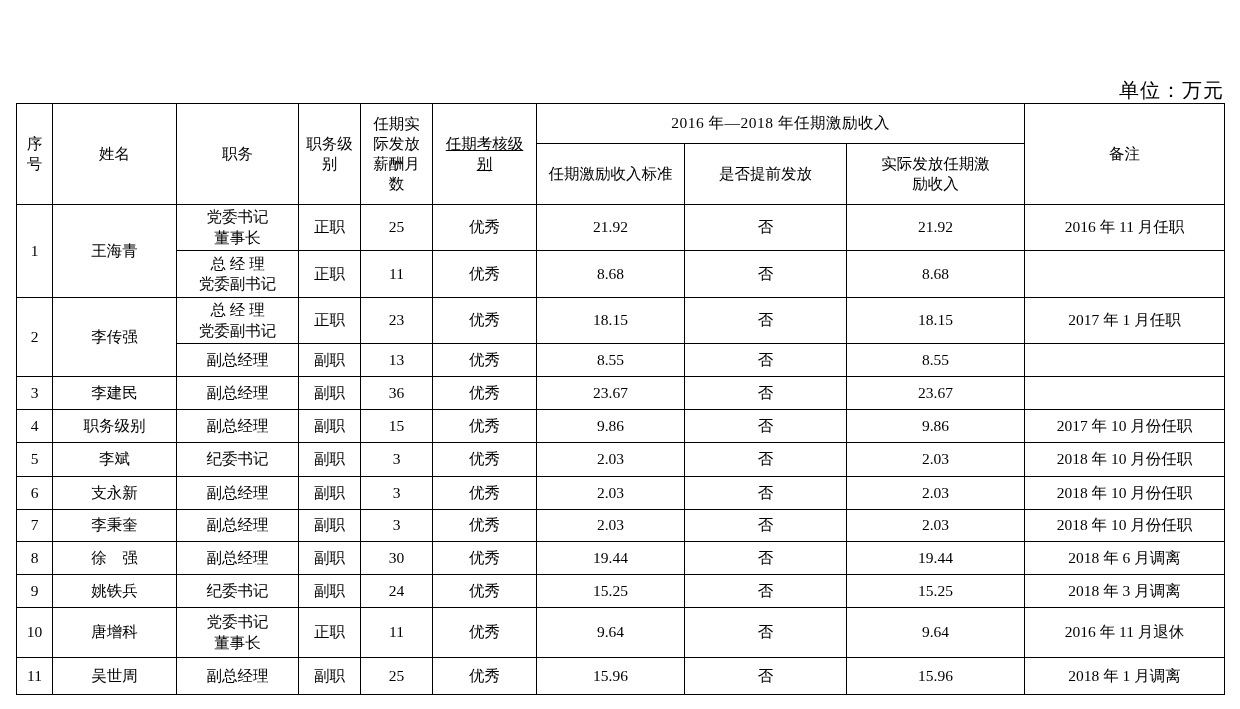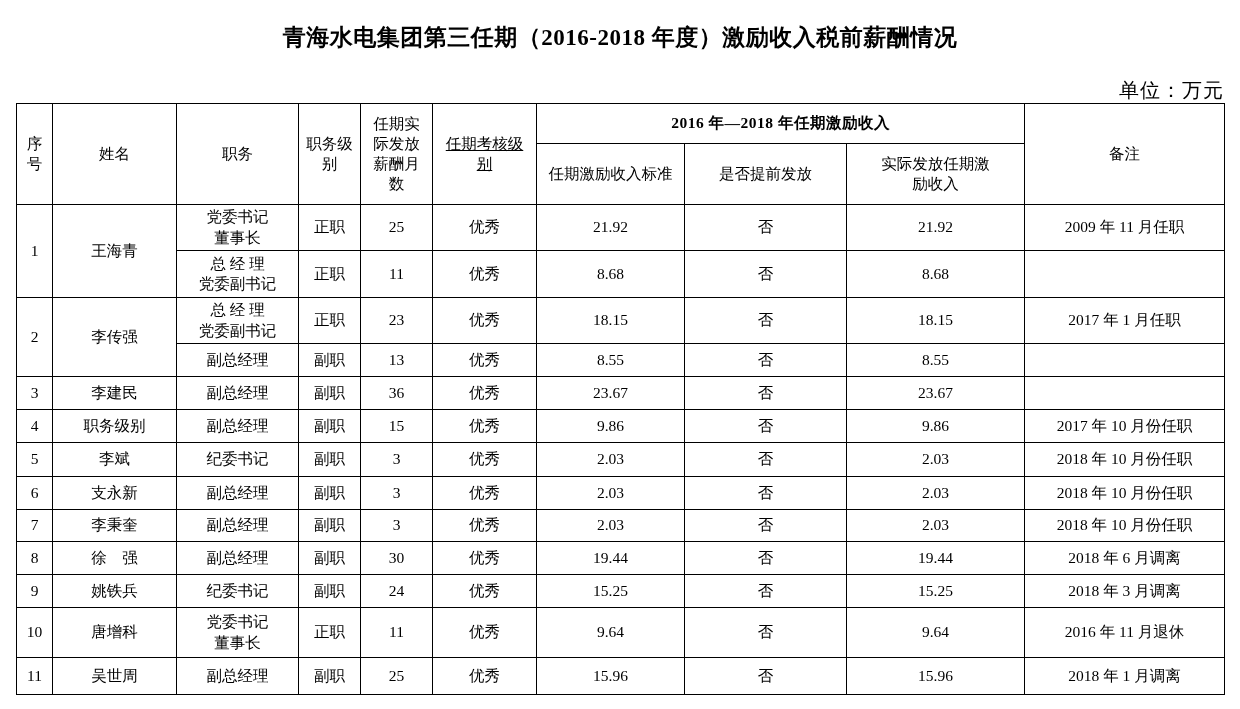--- a/index.html
+++ b/index.html
@@ -22,33 +22,32 @@
     position:absolute; top:103px; left:16px;
     width:1208px; border-collapse:collapse; table-layout:fixed;
   }
   .salary th, .salary td {
     border:1px solid #000;
     text-align:center; vertical-align:middle;
     font-size:15.5px; font-weight:normal;
     padding:2px 4px; line-height:1.3;
     overflow:hidden; word-break:break-all;
   }
-  .salary th.group-head { font-weight:bold; letter-spacing:0.5px; }
+  .salary th.group-head { font-weight:normal; letter-spacing:0.5px; }
   .salary th.th-level    { padding:2px 4px; }
   .salary th.th-months   { padding:2px 8px;text-align:center; }
   .salary th.th-assess   { padding:2px 8px;text-decoration:underline; }
   .salary th.th-actual   { padding:2px 31px; }
   .pos-line { display:block; }
 </style>
 </head>
 <body>
 
 <div class="page">
 
-  <div class="doc-title">青海水电集团第三任期（2016-2018 年度）激励收入税前薪酬情况</div>
   <div class="unit-note">单位：万元</div>
 
   <table class="salary">
     <colgroup>
       <col style="width:36px">
         <col style="width:124px">
         <col style="width:122px">
       <col style="width:62px">
         <col style="width:72px">
         <col style="width:104px">
@@ -82,21 +81,21 @@
         <td>
             <span class="pos-line">党委书记</span>
             <span class="pos-line">董事长</span>
           </td>
         <td>正职</td>
         <td>25</td>
         <td>优秀</td>
         <td>21.92</td>
         <td>否</td>
         <td>21.92</td>
-        <td>2009 年 11 月任职</td>
+        <td>2016 年 11 月任职</td>
       </tr>
       <tr style="height:47px">
         <td>
             <span class="pos-line">总 经 理</span>
             <span class="pos-line">党委副书记</span>
           </td>
         <td>正职</td>
         <td>11</td>
         <td>优秀</td>
         <td>8.68</td>

